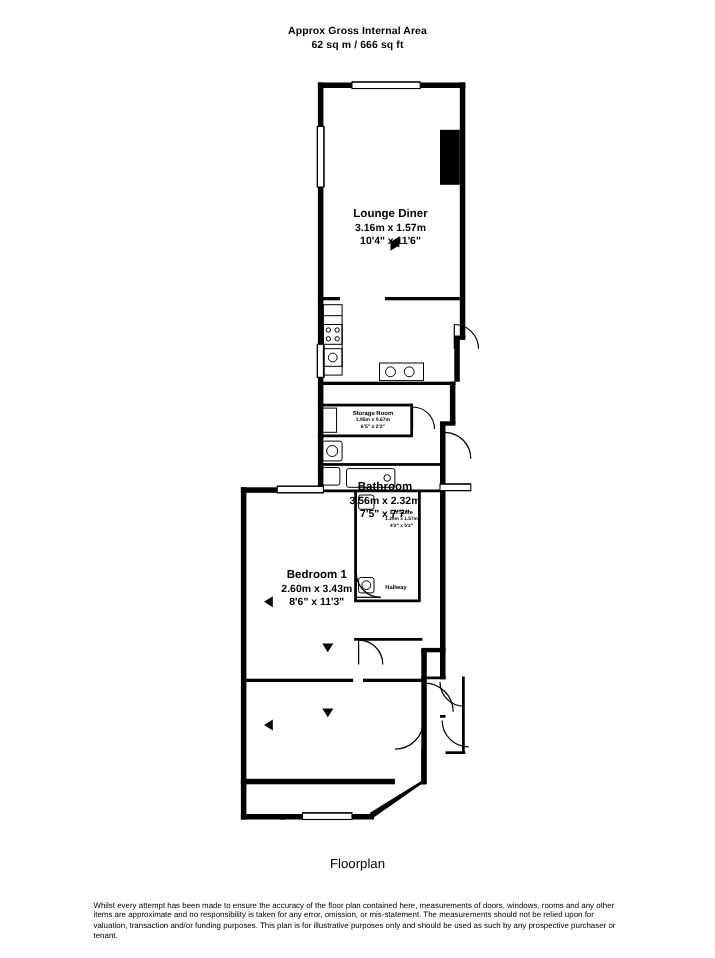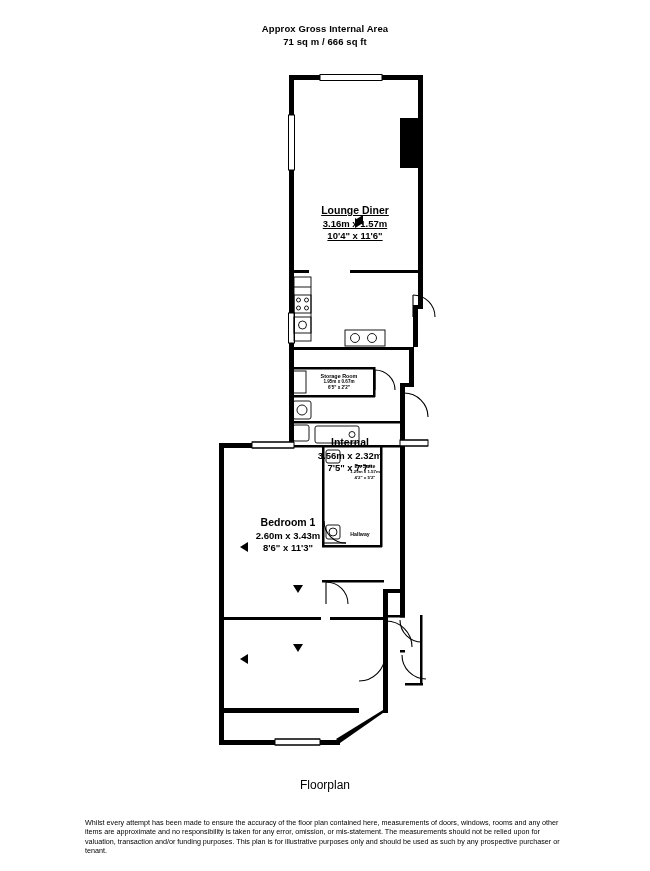--- a/index.html
+++ b/index.html
@@ -99,21 +99,21 @@
     color: #000;
   }
 </style>
 </head>
 <body>
 
 <div class="page">
 
   <div class="header">
     <div>Approx Gross Internal Area</div>
-    <div>71 sq m / 666 sq ft</div>
+    <div>62 sq m / 666 sq ft</div>
   </div>
 
   <div class="plan">
     <svg width="650" height="700" viewBox="0 0 650 700" xmlns="http://www.w3.org/2000/svg">
 
       <g fill="#000000">
 
         <rect x="289" y="20" width="5" height="372"></rect>
 
         <rect x="289" y="20" width="134" height="5"></rect>
@@ -266,35 +266,35 @@
         <polygon points="363,168 355,163 355,173"></polygon>
         <polygon points="240,492 248,487 248,497"></polygon>
         <polygon points="298,538 293,530 303,530"></polygon>
         <polygon points="240,604 248,599 248,609"></polygon>
         <polygon points="298,597 293,589 303,589"></polygon>
         <polygon points="293,757 298,749 288,749"></polygon>
       </g>
     </svg>
   </div>
 
-  <div class="room-label" style="left:285px; top:204px; width:140px;text-decoration:underline;">
+  <div class="room-label" style="left:285px; top:188px; width:140px;">
     <span class="nm">Lounge Diner</span>
     <span class="met">3.16m x 1.57m</span>
     <span class="imp">10'4" x 11'6"</span>
   </div>
 
 
   <div class="room-label small" style="left:300px; top:373px; width:78px;">
     <span class="nm">Storage Room</span>
     <span class="met">1.95m x 0.67m</span>
     <span class="imp">6'5" x 2'2"</span>
   </div>
 
   <div class="room-label" style="left:285px; top:436px; width:130px;">
-    <span class="nm">Internal</span>
+    <span class="nm">Bathroom</span>
     <span class="met">3.56m x 2.32m</span>
     <span class="imp">7'5" x 7'7"</span>
   </div>
 
   <div class="room-label tiny" style="left:330px; top:463px; width:70px;">
     <span class="nm">En Suite</span>
     <span class="met">1.29m x 1.57m</span>
     <span class="imp">4'2" x 5'2"</span>
   </div>
 

